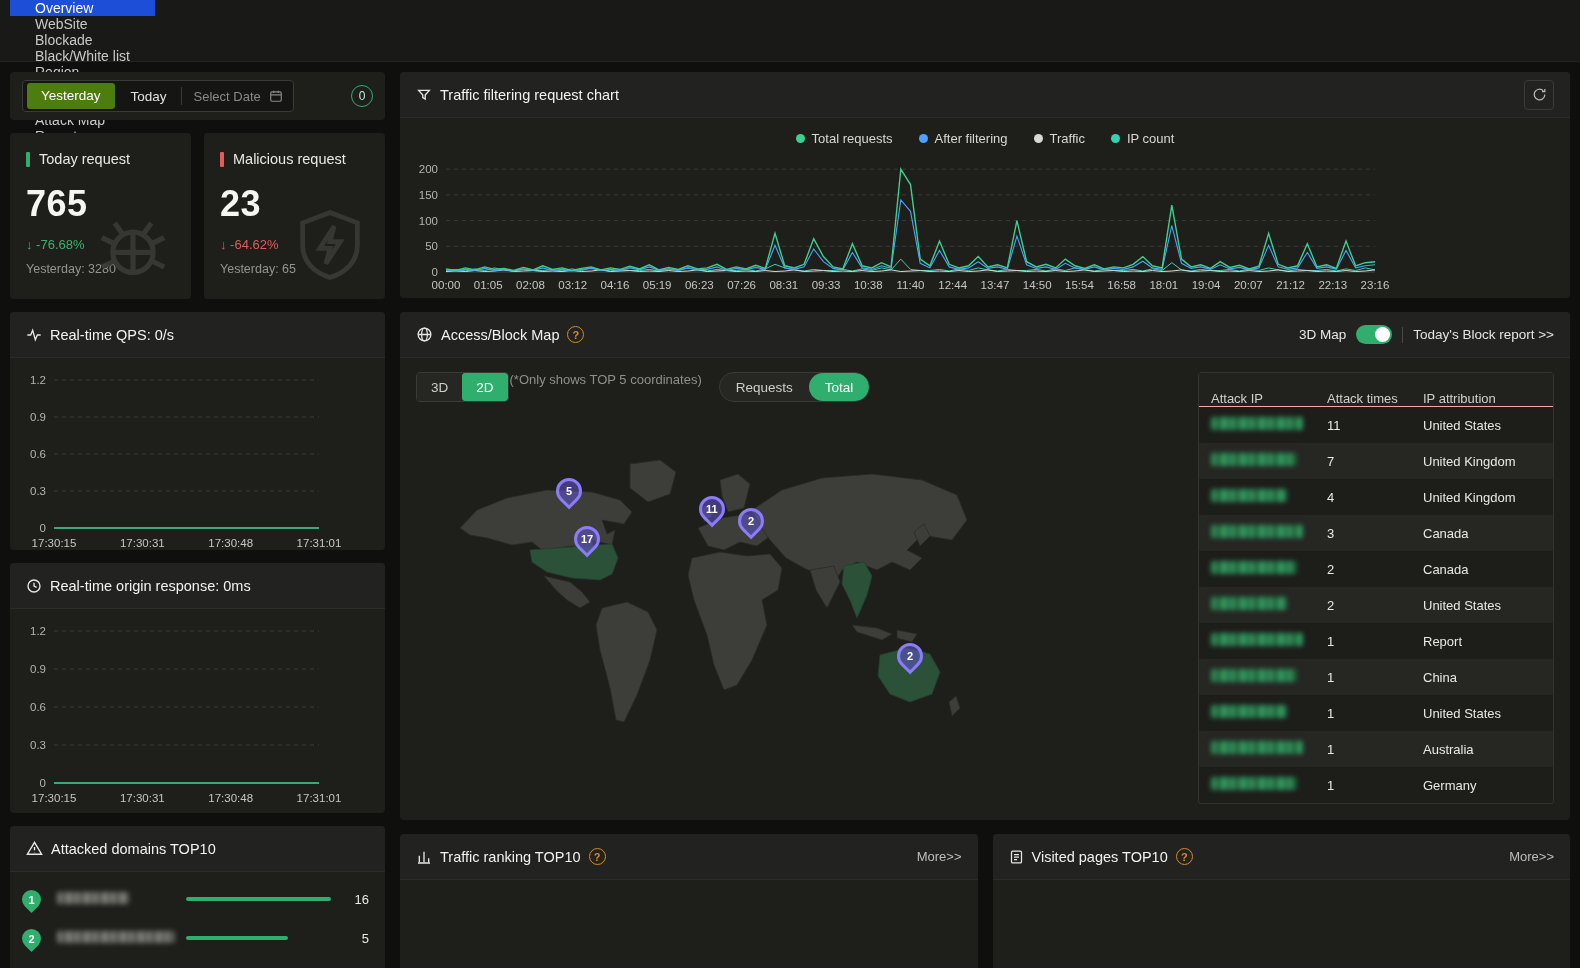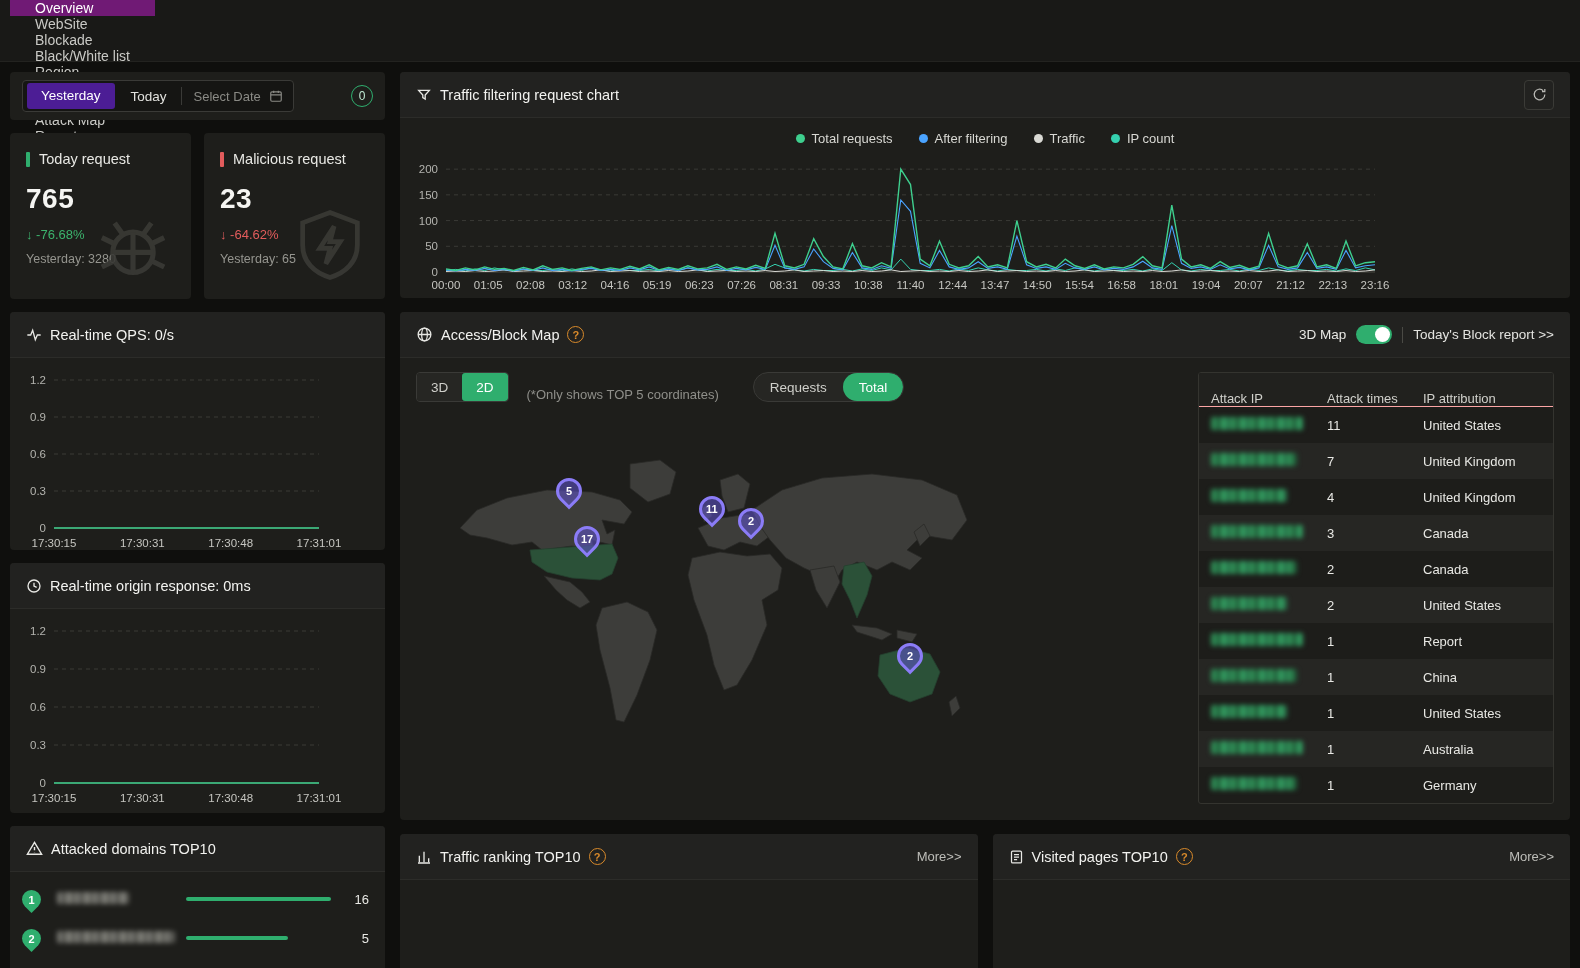--- a/index.html
+++ b/index.html
@@ -2,67 +2,67 @@
 <html><head>
 <meta charset="utf-8">
 <style>
   *{margin:0;padding:0;box-sizing:border-box}
   html,body{width:1580px;height:968px;overflow:hidden}
   body{background:#0f0f0d;color:#e6e6e3;font-family:"Liberation Sans",sans-serif;font-size:14px}
 
   
   .nav{height:62px;background:#191917;display:flex;align-items:stretch;padding-left:10px;border-bottom:1px solid #232320}
   .nav-tab{padding:0 25px;display:flex;align-items:center;color:#c9c9c5;cursor:pointer;white-space:nowrap}
-  .nav-tab.active{background:#701a75;color:#ffffff}
+  .nav-tab.active{background:#1d4ed8;color:#ffffff}
 
   
   .layout{display:flex;gap:15px;padding:10px;align-items:flex-start}
   .col-left{width:375px;flex:none;display:flex;flex-direction:column;gap:13px}
   .col-right{flex:1;display:flex;flex-direction:column;gap:14px;min-width:0}
   .card{background:#1e1e1b;border-radius:4px;overflow:hidden}
   .card-head{height:46px;display:flex;align-items:center;padding:0 16px;border-bottom:1px solid #2c2c29;gap:8px;background:#222220}
   .card-title{font-weight:normal;color:#f2f2ef;font-size:14.5px;white-space:nowrap}
   .head-right{margin-left:auto;display:flex;align-items:center;gap:10px}
   .ic{flex:none;display:inline-flex;align-items:center;justify-content:center}
   .ic svg{display:block}
 
   
   .date-card{height:48px;display:flex;align-items:center;padding:0 12px}
   .date-group{display:flex;align-items:center;height:32px;border:1px solid #3a3a37;border-radius:4px;background:#151513;overflow:hidden}
-  .btn-yesterday{background:#4c1d95;color:#fff;padding:0 14px;height:26px;line-height:26px;border-radius:3px;margin:0 4px;font-size:13.5px;cursor:pointer}
+  .btn-yesterday{background:#4d7c0f;color:#fff;padding:0 14px;height:26px;line-height:26px;border-radius:3px;margin:0 4px;font-size:13.5px;cursor:pointer}
   .btn-today{color:#e2e2de;padding:0 12px;font-size:13.5px;cursor:pointer}
   .sep{width:1px;height:18px;background:#3a3a37;margin:0 2px}
   .btn-select-date{color:#8a8a85;padding:0 10px;font-size:13px;display:flex;align-items:center;gap:8px;cursor:pointer}
   .zero-badge{margin-left:auto;width:22px;height:22px;border:1.5px solid #2fae6e;border-radius:50%;display:flex;align-items:center;justify-content:center;color:#bfe9d2;font-size:12px}
 
   
   .stats-row{display:flex;gap:13px}
   .stat-card{flex:1;height:166px;position:relative;padding:18px 16px;background:#1e1e1b;border-radius:4px;overflow:hidden}
   .stat-title{display:flex;align-items:center;gap:9px;color:#e8e8e4;font-size:14.5px}
   .tbar{width:4px;height:15px;border-radius:1px}
-  .stat-value{font-size:28px;font-weight:bold;color:#f5f5f2;margin-top:16px;letter-spacing:.5px}
+  .stat-value{font-size:36px;font-weight:bold;color:#f5f5f2;margin-top:16px;letter-spacing:.5px}
   .stat-change{font-size:13px;margin-top:12px}
   .stat-change.up-green{color:#3cb36d}
   .stat-change.up-red{color:#e25c5c}
   .stat-yday{font-size:12.5px;color:#95958f;margin-top:10px}
   .watermark{position:absolute;right:14px;bottom:10px;opacity:.9}
 
   
   .chart-host{width:100%;overflow:hidden}
   svg text.tick{fill:#b4b4af;font-size:11.5px;font-family:"Liberation Sans",sans-serif}
   svg text.xtick{fill:#c6c6c1;font-size:11.5px;font-family:"Liberation Sans",sans-serif}
   .legend-row{display:flex;justify-content:center;gap:26px;align-items:center;height:32px;margin-top:4px}
   .legend-item{display:flex;align-items:center;gap:7px;color:#d8d8d3;font-size:13px;cursor:pointer}
   .legend-dot{width:9px;height:9px;border-radius:50%}
   .refresh-btn{width:30px;height:30px;border:1px solid #3b3b37;border-radius:4px;display:flex;align-items:center;justify-content:center;cursor:pointer}
 
   
   .map-body{display:flex;padding:14px 16px 0 16px;gap:18px}
   .map-left{flex:1;min-width:0;display:flex;flex-direction:column}
-  .controls-row{display:flex;align-items:flex-end;gap:18px}
+  .controls-row{display:flex;align-items:flex-start;gap:1px}
   .seg{display:flex;border:1px solid #3a3a37;border-radius:4px;overflow:hidden;height:30px}
   .seg-cell{padding:0 14px;display:flex;align-items:center;color:#cfcfca;font-size:13.5px;background:#262623;cursor:pointer}
   .seg-cell.on{background:#2fae6e;color:#fff;border-radius:3px}
   .pill{display:flex;border-radius:15px;overflow:hidden;height:30px;background:#262623;border:1px solid #3a3a37}
   .pill .seg-cell{background:transparent;padding:0 16px}
   .pill .seg-cell.on{background:#2fae6e;border-radius:15px}
   .map-note{color:#8f8f8a;font-size:13px}
   .map-stage{position:relative;width:520px;height:300px;margin:48px 0 0 36px}
   .map-stage svg{position:absolute;inset:0}
   .pin-wrap{position:absolute;transform:translate(-50%,-100%);width:26px;height:26px;cursor:pointer}

